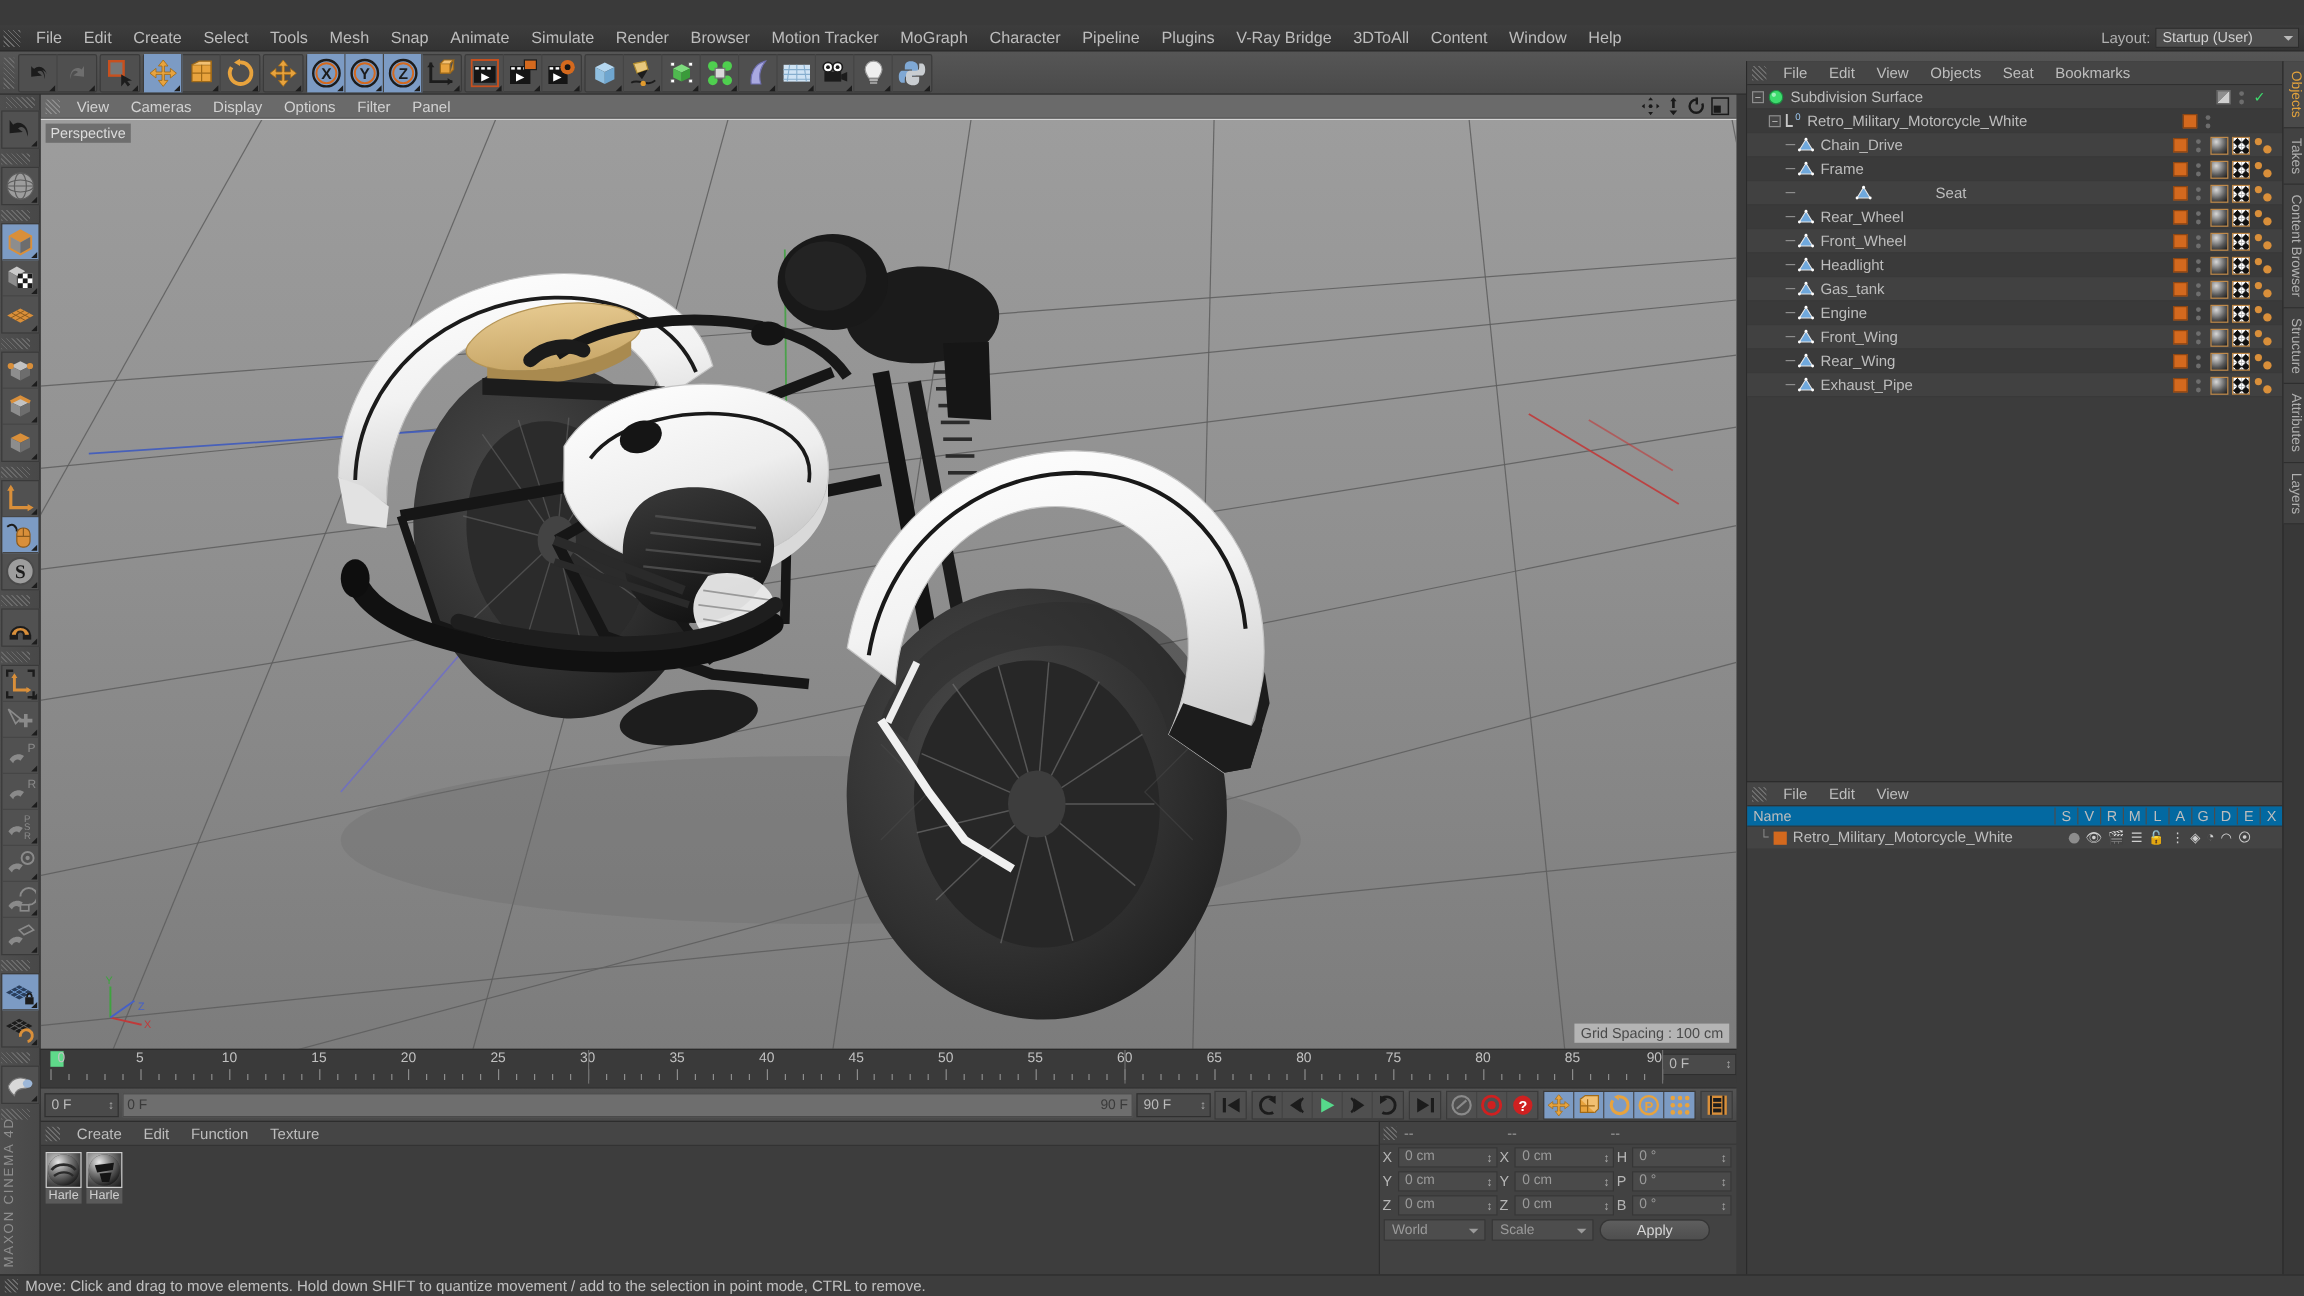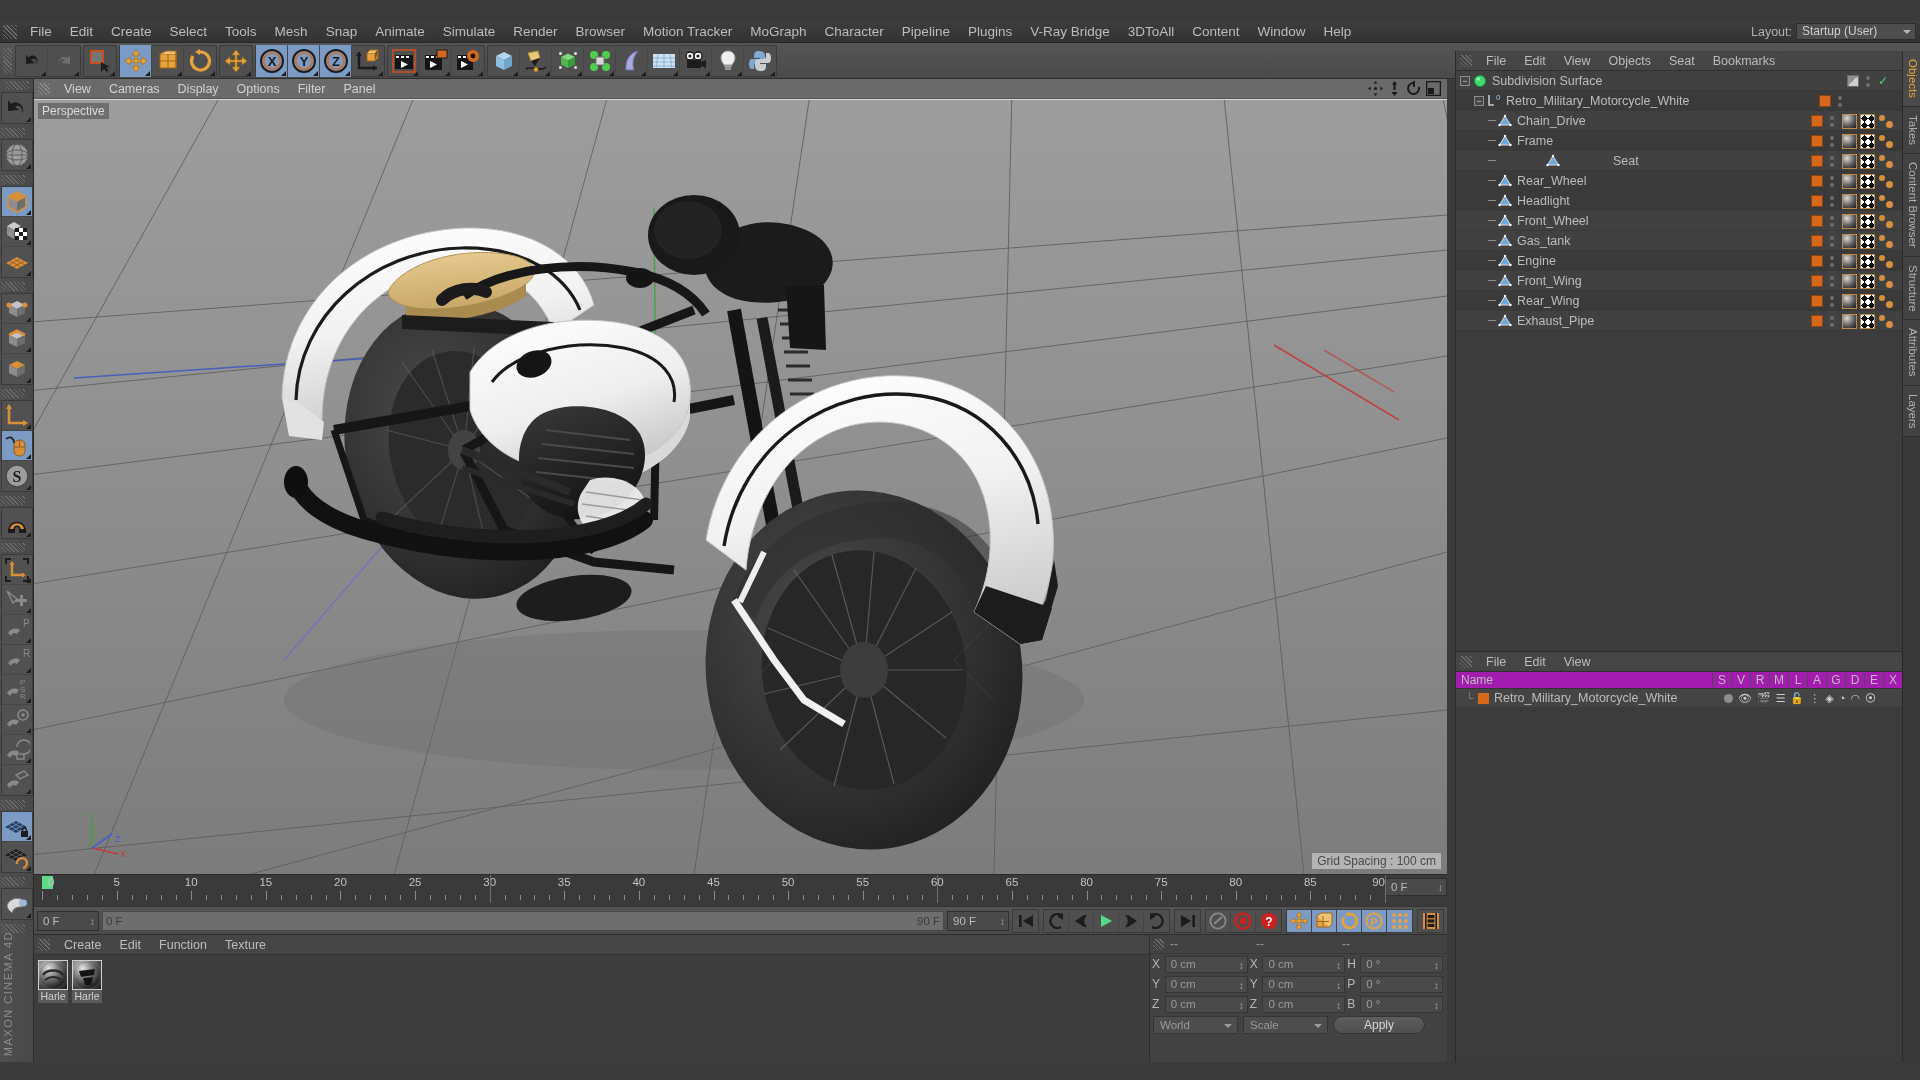--- a/index.html
+++ b/index.html
@@ -202,21 +202,21 @@
   .om-sel2 { width:16px; height:15px; position:relative; margin-right:8px; }
   .om-sel2 i { position:absolute; border-radius:50%; background:#d98f3a; display:block; }
 
   
   .layermgr { position:absolute; left:1455px; top:651px; width:447px; height:411px;
     background:#3c3c3c; border-left:1px solid #2a2a2a; border-top:1px solid #2a2a2a; }
   .lm-menu { height:20px; background:#454545; display:flex; align-items:center; border-bottom:1px solid #2f2f2f; }
   .lm-menu .grip { width:12px; height:12px; margin-left:4px; margin-right:5px;
     background-image:repeating-linear-gradient(45deg,#6c6c6c 0 1px,transparent 1px 3px); }
   .lm-mitem { padding:0 9px; font-size:12.5px; color:#bdbdbd; line-height:20px; }
-  .lm-head { height:17px; background:#a21caf; display:flex; align-items:center;
+  .lm-head { height:17px; background:#0369a1; display:flex; align-items:center;
     border-bottom:1px solid #333; font-size:12px; color:#bdbdbd; }
   .lm-head .nm { padding-left:5px; flex:1; }
   .lm-col { width:19px; text-align:center; border-left:1px solid #4c4c4c; }
   .lm-row { height:18px; display:flex; align-items:center; background:#444; font-size:12.5px; color:#bdbdbd; }
   .lm-swatch { width:11px; height:11px; background:#d4691e; margin:0 5px 0 20px; }
   .lm-icons { position:absolute; right:44px; display:flex; gap:5px; align-items:center; }
 
   
   .righttabs { position:absolute; right:0; top:51px; width:18px; height:1011px;
     background:#383838; border-left:1px solid #2a2a2a; }
@@ -1480,59 +1480,59 @@
               <div class="om-dot"></div>
             </div>
             <div class="om-mat"></div>
             <div class="om-chk"></div>
             <div class="om-sel2">
               <i style="left:1px;top:1px;width:6px;height:6px;"></i>
               <i style="left:8px;top:7px;width:7px;height:7px;"></i>
             </div>
           </div>
         </div>
+        <div class="om-row odd">
+          <div style="display: flex; align-items: center; padding-left: 32px;">
+            <span class="om-dash"></span>
+            <span style="display: inline-flex; margin-right: 5px;">
+              <svg width="14" height="14" viewBox="0 0 14 14">
+                <path d="M7 2 L12.5 11 L1.5 11 Z" fill="#6fa8dc" stroke="#e6e6e6" stroke-width="0.9"></path>
+                <circle cx="7" cy="2" r="1.2" fill="#fff"></circle>
+                <circle cx="12.5" cy="11" r="1.2" fill="#fff"></circle>
+                <circle cx="1.5" cy="11" r="1.2" fill="#fff"></circle>
+              </svg>
+            </span>
+            <span class="om-label">Front_Wheel</span>
+          </div>
+          <div class="om-right">
+            <div class="om-tagbox"></div>
+            <div class="om-dots">
+              <div class="om-dot"></div>
+              <div class="om-dot"></div>
+            </div>
+            <div class="om-mat"></div>
+            <div class="om-chk"></div>
+            <div class="om-sel2">
+              <i style="left:1px;top:1px;width:6px;height:6px;"></i>
+              <i style="left:8px;top:7px;width:7px;height:7px;"></i>
+            </div>
+          </div>
+        </div>
         <div class="om-row even">
           <div style="display: flex; align-items: center; padding-left: 32px;">
             <span class="om-dash"></span>
             <span style="display: inline-flex; margin-right: 5px;">
               <svg width="14" height="14" viewBox="0 0 14 14">
                 <path d="M7 2 L12.5 11 L1.5 11 Z" fill="#6fa8dc" stroke="#e6e6e6" stroke-width="0.9"></path>
                 <circle cx="7" cy="2" r="1.2" fill="#fff"></circle>
                 <circle cx="12.5" cy="11" r="1.2" fill="#fff"></circle>
                 <circle cx="1.5" cy="11" r="1.2" fill="#fff"></circle>
               </svg>
             </span>
             <span class="om-label">Headlight</span>
-          </div>
-          <div class="om-right">
-            <div class="om-tagbox"></div>
-            <div class="om-dots">
-              <div class="om-dot"></div>
-              <div class="om-dot"></div>
-            </div>
-            <div class="om-mat"></div>
-            <div class="om-chk"></div>
-            <div class="om-sel2">
-              <i style="left:1px;top:1px;width:6px;height:6px;"></i>
-              <i style="left:8px;top:7px;width:7px;height:7px;"></i>
-            </div>
-          </div>
-        </div>
-        <div class="om-row odd">
-          <div style="display: flex; align-items: center; padding-left: 32px;">
-            <span class="om-dash"></span>
-            <span style="display: inline-flex; margin-right: 5px;">
-              <svg width="14" height="14" viewBox="0 0 14 14">
-                <path d="M7 2 L12.5 11 L1.5 11 Z" fill="#6fa8dc" stroke="#e6e6e6" stroke-width="0.9"></path>
-                <circle cx="7" cy="2" r="1.2" fill="#fff"></circle>
-                <circle cx="12.5" cy="11" r="1.2" fill="#fff"></circle>
-                <circle cx="1.5" cy="11" r="1.2" fill="#fff"></circle>
-              </svg>
-            </span>
-            <span class="om-label">Front_Wheel</span>
           </div>
           <div class="om-right">
             <div class="om-tagbox"></div>
             <div class="om-dots">
               <div class="om-dot"></div>
               <div class="om-dot"></div>
             </div>
             <div class="om-mat"></div>
             <div class="om-chk"></div>
             <div class="om-sel2">
@@ -1724,13 +1724,17 @@
 
   <div class="righttabs" id="righttabs">
       <div class="rt active">Objects</div>
       <div class="rt">Takes</div>
       <div class="rt">Content Browser</div>
       <div class="rt">Structure</div>
       <div class="rt">Attributes</div>
       <div class="rt">Layers</div>
     </div>
 
+  <div class="statusbar">
+    <div class="grip"></div>
+    <div class="status-text">Move: Click and drag to move elements. Hold down SHIFT to quantize movement / add to the selection in point mode, CTRL to remove.</div>
+  </div>
 </div>
 
 </body></html>

